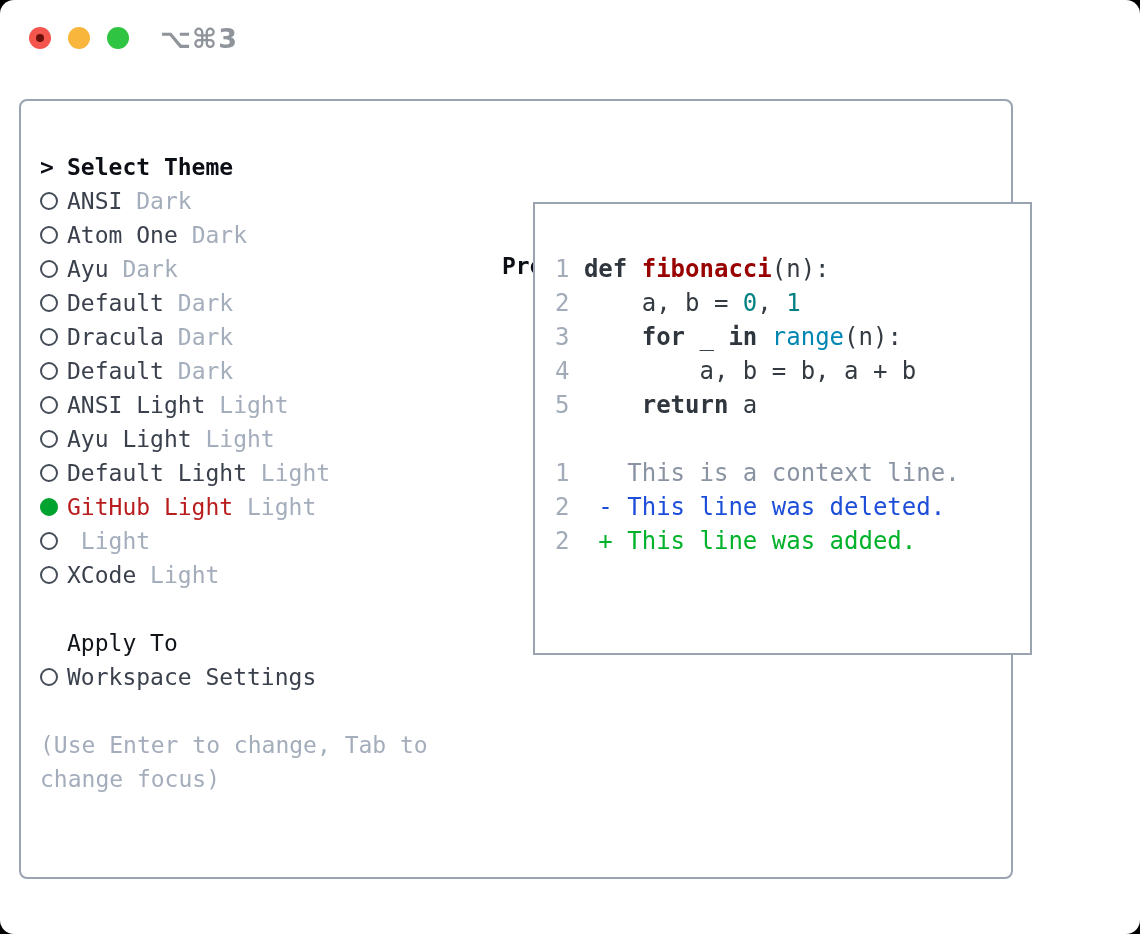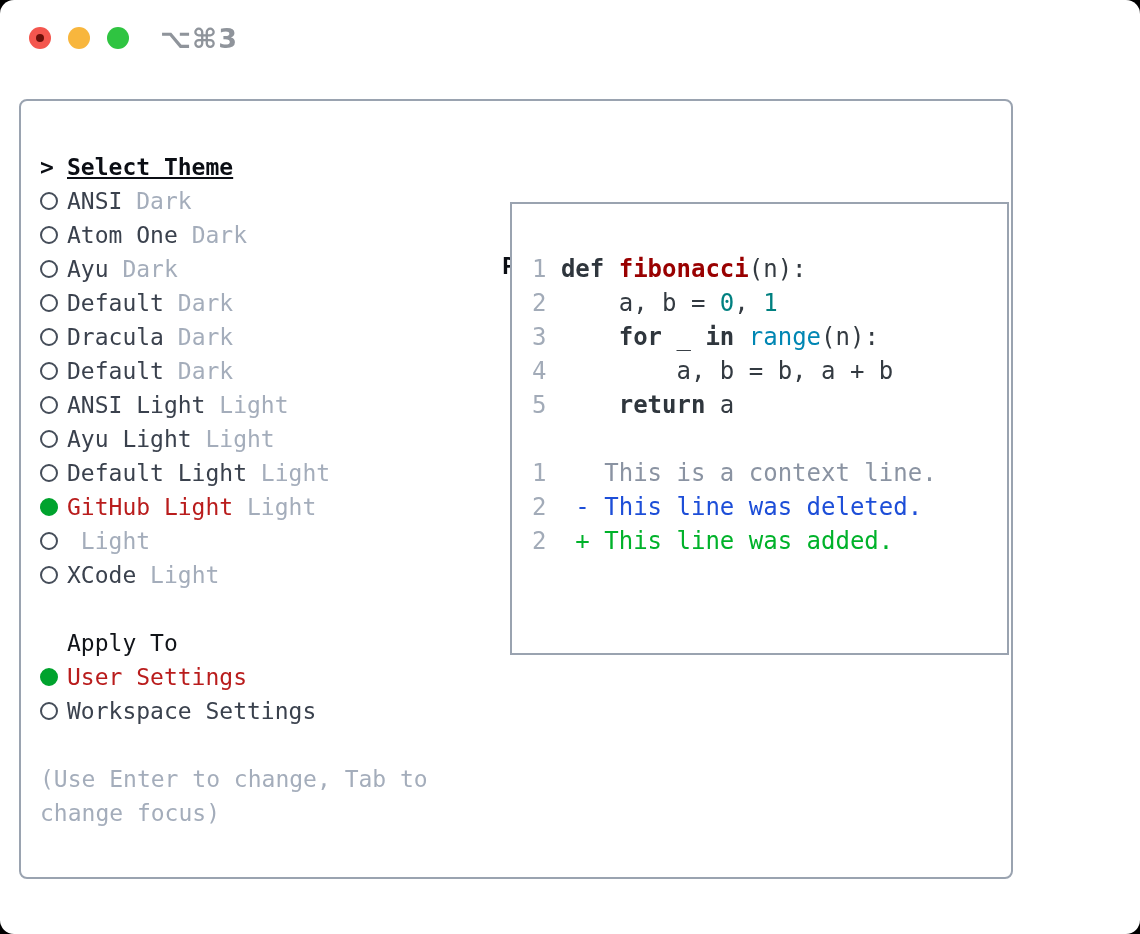--- a/index.html
+++ b/index.html
@@ -42,34 +42,34 @@
   
   .left-col{
     position:absolute;left:19px;top:49px;
     font-size:23px;line-height:34px;color:#3a414d;
   }
   .row{display:flex;align-items:center;height:34px;white-space:pre;}
   .marker{width:27px;display:inline-flex;align-items:center;flex:0 0 27px;}
   .radio{width:14px;height:14px;border:2px solid #454d59;border-radius:50%;box-sizing:content-box;}
   .radio.sel{background:#00a32e;border-color:#00a32e;}
   .prompt{font-weight:bold;color:#0b0e14;}
-  .hdr{font-weight:bold;color:#0b0e14;text-decoration:underline;}
+  .hdr{font-weight:bold;color:#0b0e14;}
   .subhdr{color:#111419;}
   .t-name{color:#3a414d;}
   .t-name.sel{color:#b91c1c;text-align:center;}
   .t-variant{color:#a4adbb;}
   .spacer{height:34px;}
   .hint{color:#a4adbb;height:34px;line-height:34px;white-space:pre;}
   
   .preview-heading{
     position:absolute;left:481px;top:148px;height:34px;line-height:34px;
     font-size:23px;font-weight:bold;color:#0b0e14;
   }
   .preview-box{
-    position:absolute;left:489px;top:101px;width:475px;height:401px;
+    position:absolute;left:512px;top:101px;width:475px;height:401px;
     border:2px solid #9aa3b0;background:#fff;
     padding:48px 0 0 20px;box-sizing:content-box;
     font-size:24px;line-height:34px;
     white-space:pre;overflow:hidden;
   }
   .pline{height:34px;line-height:34px;white-space:pre;}
   .tok-ln{color:#a2abb8;}
   .tok-pl{color:#333a41;}
   .tok-kw{color:#2f363d;font-weight:600;}
   .tok-title{color:#990000;font-weight:600;}
@@ -111,21 +111,20 @@
           <div class="row"><span class="marker"><span class="radio sel"></span></span><span class="t-name sel">GitHub Light</span><span class="t-variant"> Light</span></div>
           <div class="row"><span class="marker"><span class="radio"></span></span><span class="t-variant"> Light</span></div>
           <div class="row"><span class="marker"><span class="radio"></span></span><span class="t-name">XCode</span><span class="t-variant"> Light</span></div>
         </div>
       <div class="spacer"></div>
       <div class="row">
         <span class="marker"></span>
         <span class="subhdr">Apply To</span>
       </div>
       <div id="apply-container">
-          <div class="row"><span class="marker"><span class="radio sel"></span></span><span class="t-name sel">User Settings</span></div>
           <div class="row"><span class="marker"><span class="radio"></span></span><span class="t-name">Workspace Settings</span></div>
         </div>
       <div class="spacer"></div>
       <div id="hint-container">
           <div class="hint">(Use Enter to change, Tab to</div>
           <div class="hint">change focus)</div>
         </div>
     </div>
 
     <div class="preview-heading">Preview</div>

